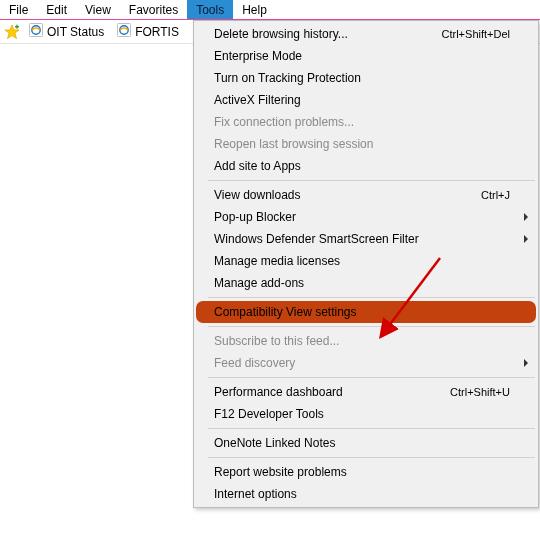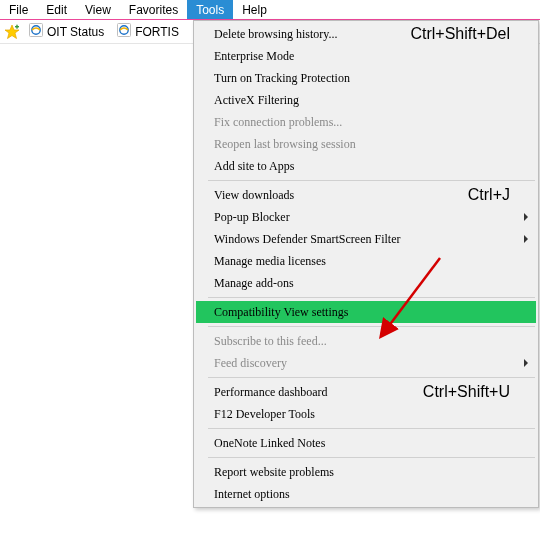--- a/index.html
+++ b/index.html
@@ -21,21 +21,21 @@
     border-bottom: 1px solid #ec4899;
   }
   .menu-item {
     padding: 2px 9px;
     line-height: 16px;
     cursor: default;
     color: #000;
   }
   .menu-item.active {
     background: #2a8dd4;
-    color: #ffffff;
+    color: #0f172a;
   }
   .favbar {
     height: 24px;
     display: flex;
     align-items: center;
     padding: 0 4px;
     gap: 4px;
     border-bottom: 1px solid #e5e5e5;
   }
   .fav-add { display:flex; align-items:center; }
@@ -61,23 +61,23 @@
   .dd-item {
     display: flex;
     align-items: center;
     height: 22px;
     padding: 0 26px 0 18px;
     color: #000;
     cursor: default;
     position: relative;
   }
   .dd-item.disabled { color: #8a8a8a; }
-  .dd-item.highlight { background: #22c55e; }
-  .dd-label { flex: 1; white-space: nowrap; font-family: Liberation Serif, serif; }
-  .dd-accel { color: #000; font-size: 16px; }
+  .dd-item.highlight { background: #c2410c; border-radius: 7px; }
+  .dd-label { flex: 1; white-space: nowrap; }
+  .dd-accel { color: #000; font-size: 11px; }
   .dd-sep {
     height: 1px;
     background: #d0d0d0;
     margin: 3px 1px 3px 12px;
   }
   .submenu-arrow {
     position: absolute;
     right: 8px;
     top: 50%;
     transform: translateY(-50%);

